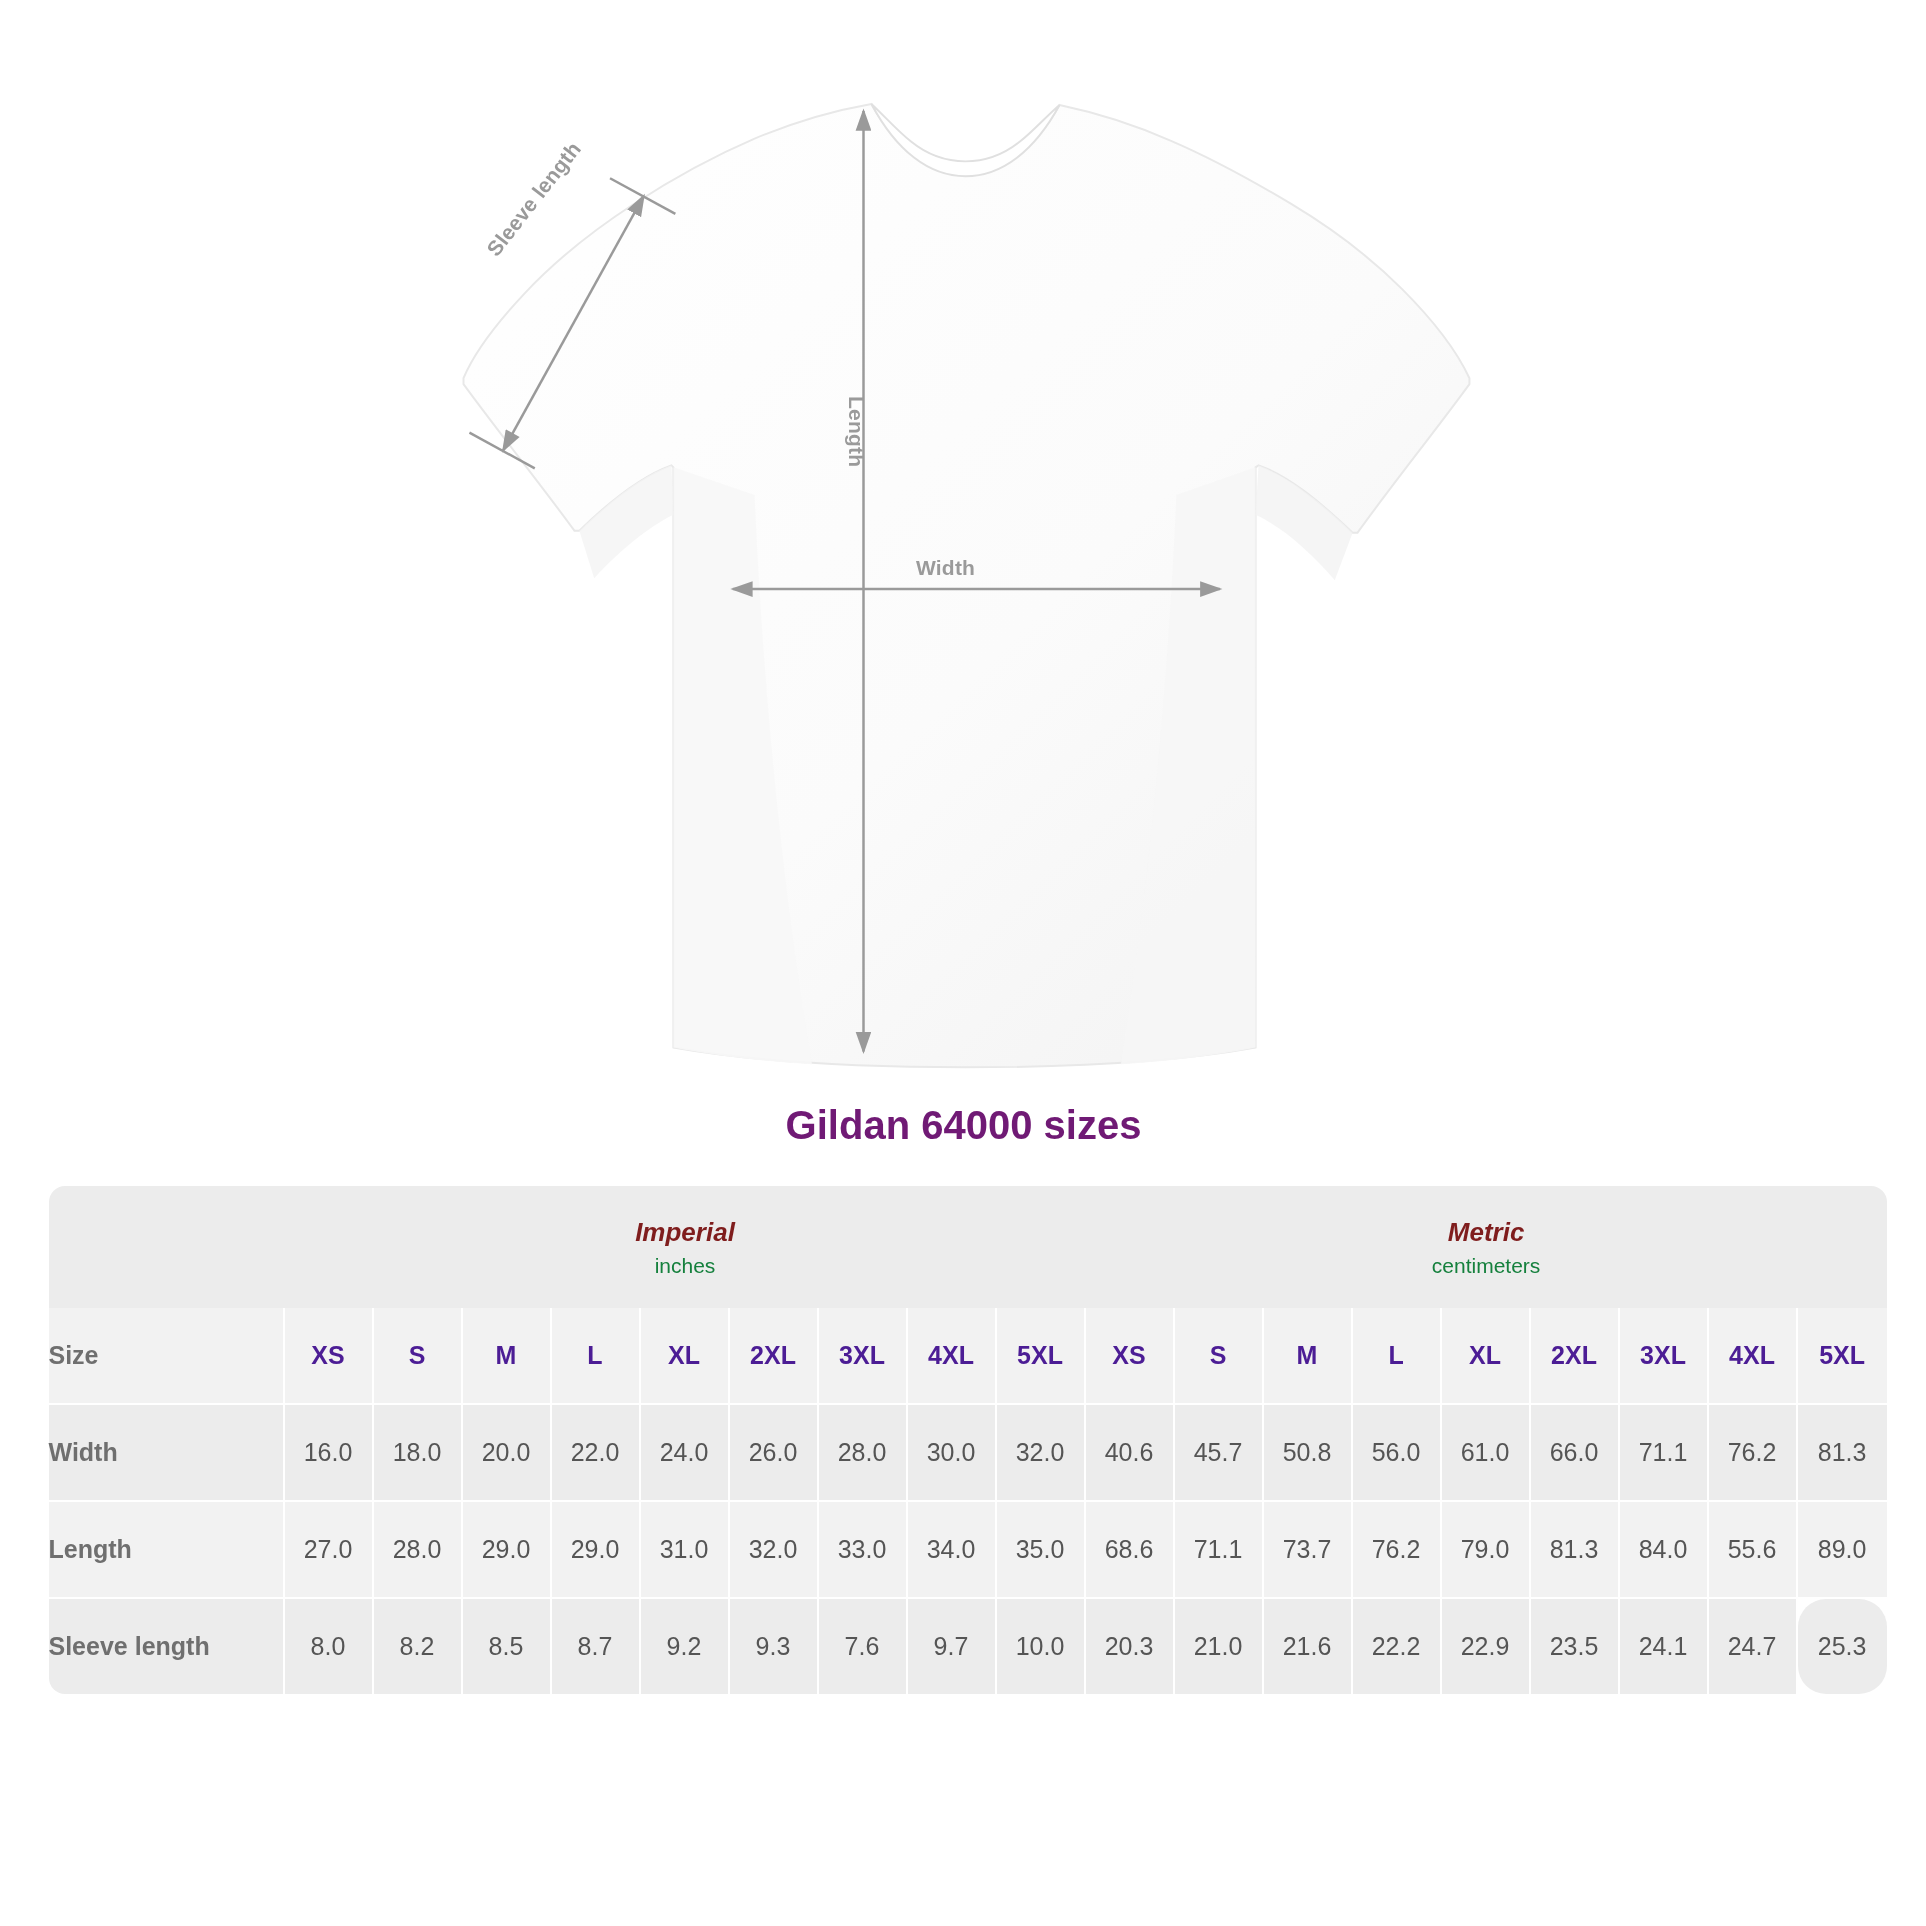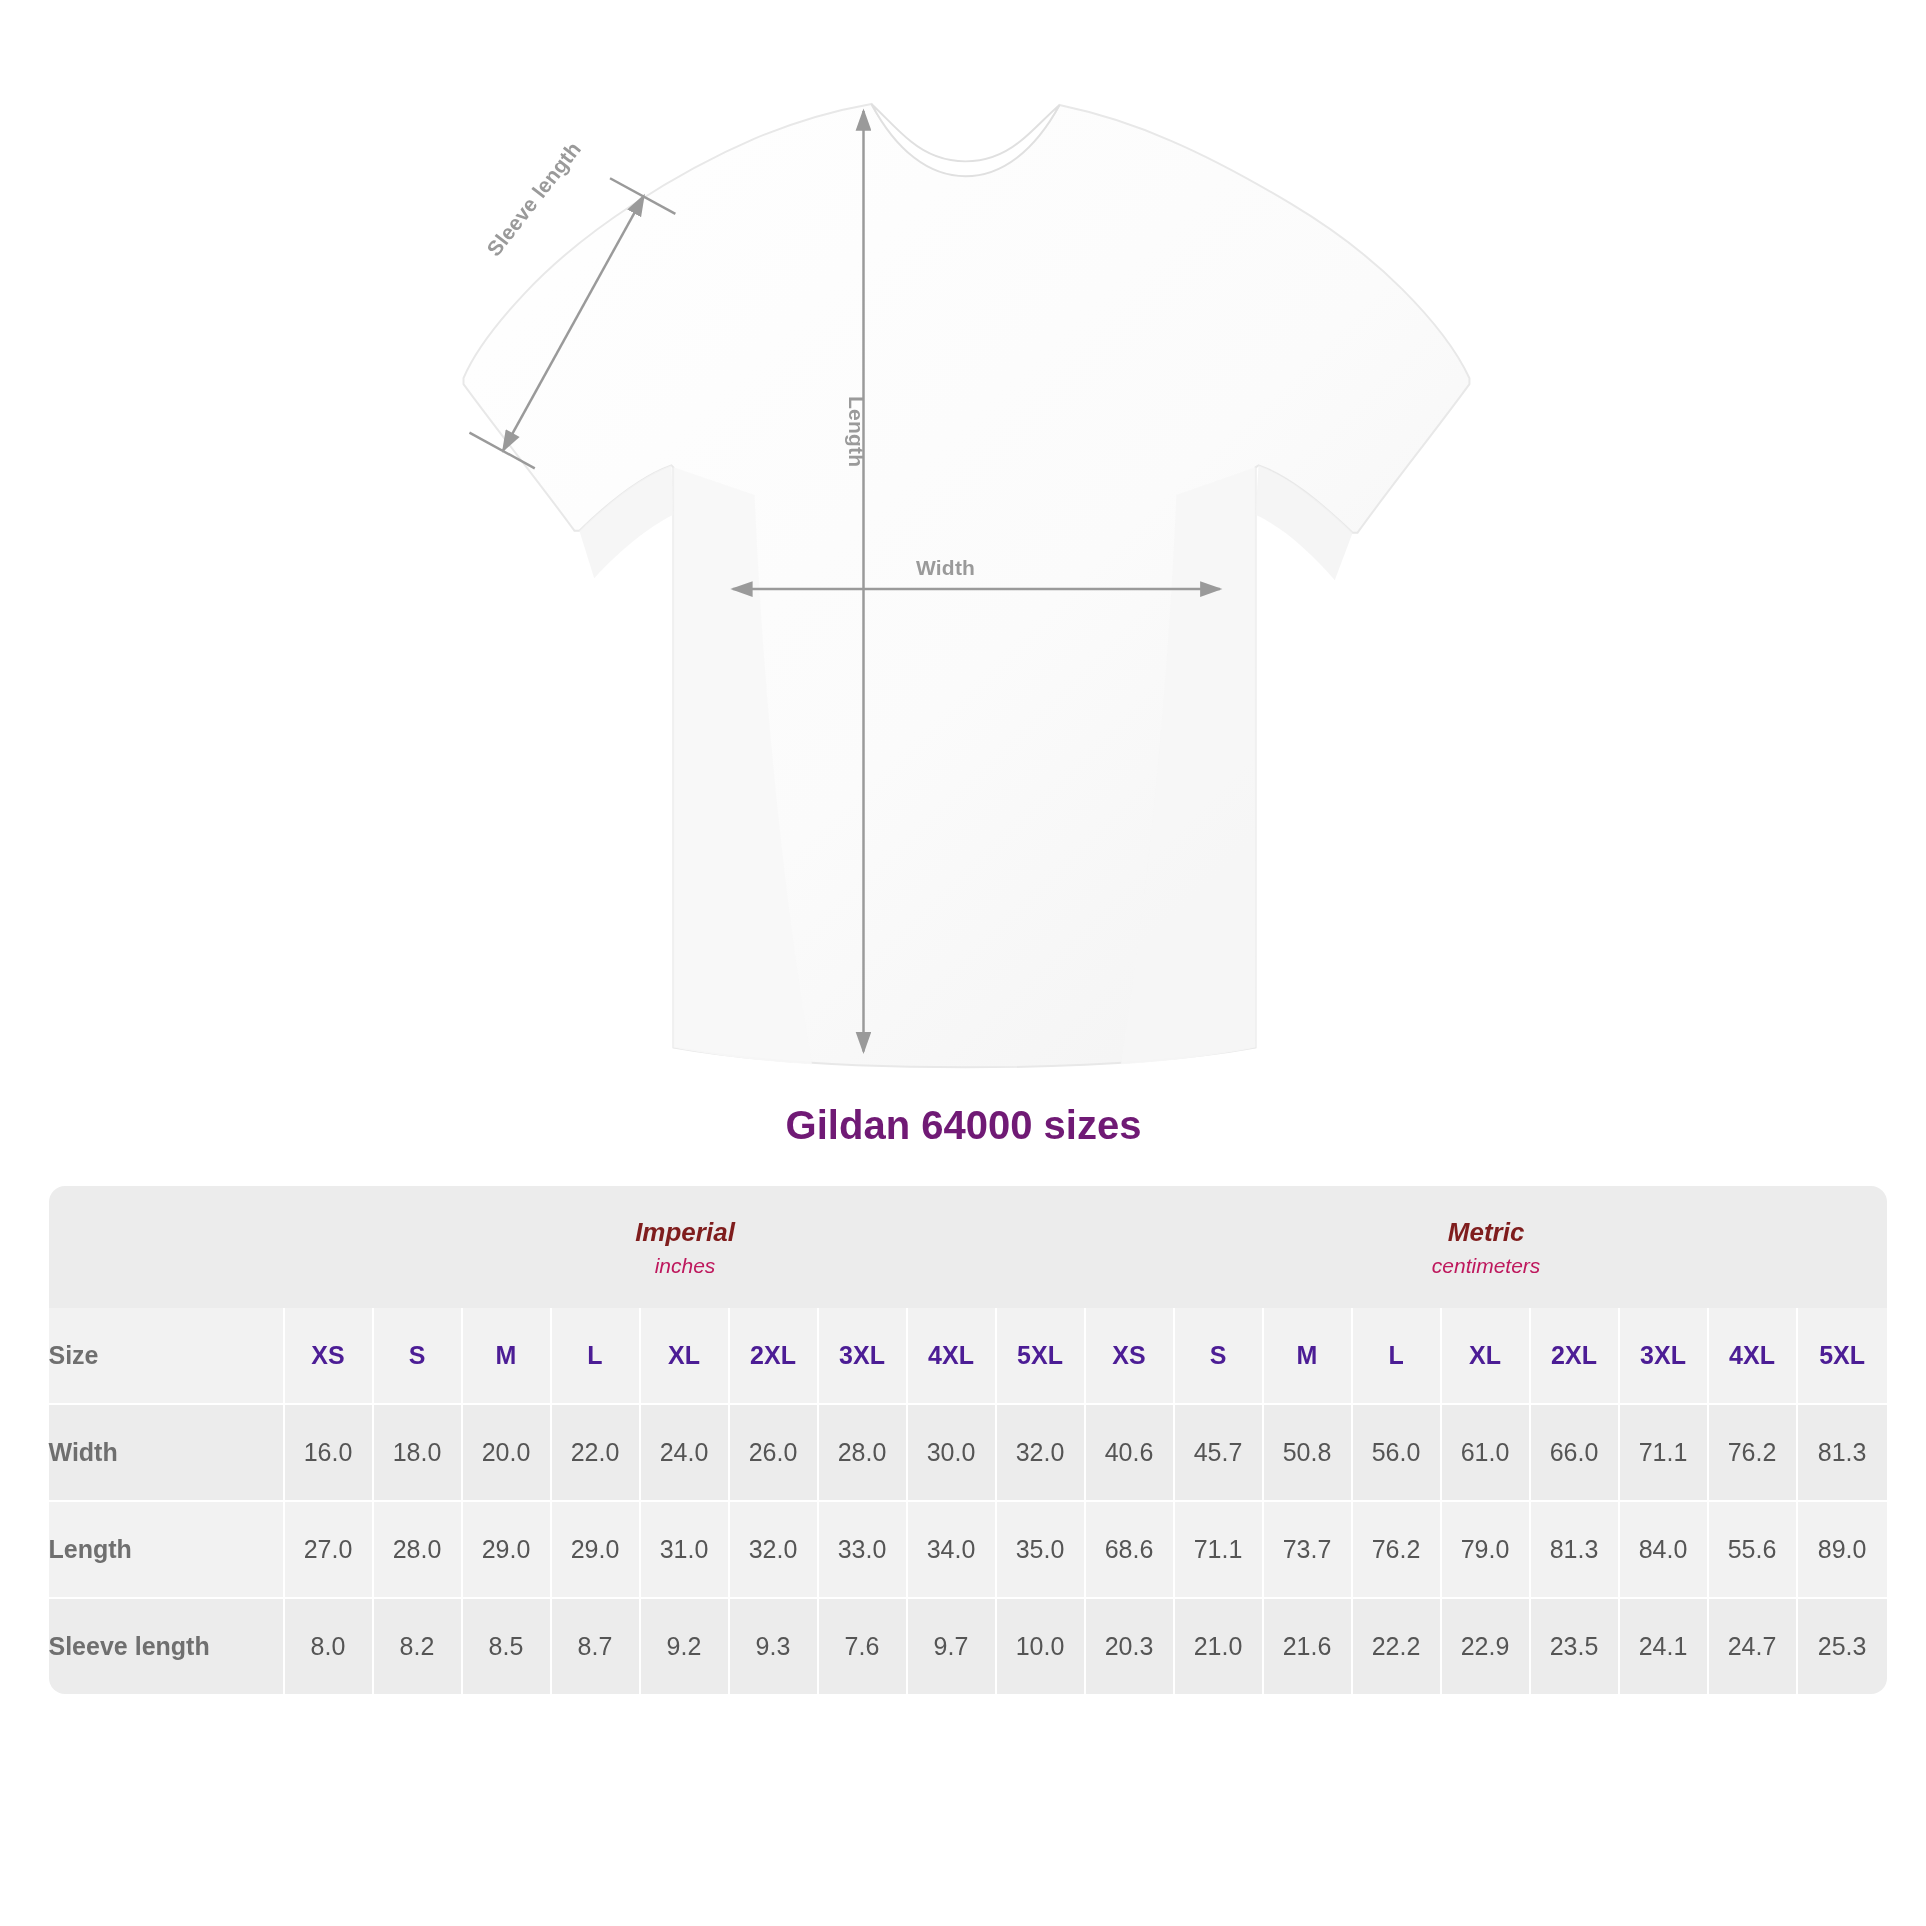--- a/index.html
+++ b/index.html
@@ -99,22 +99,21 @@
   }
   .unit-name {
     font-size: 26px;
     font-weight: bold;
     font-style: italic;
     color: #7f1d1d;
     line-height: 1.25;
   }
   .unit-sub {
     font-size: 21px;
-    font-style: italic;
-    color: #be185d;
+    color: #15803d;
     line-height: 1.6;
   }
 
   table.size-table td.hdr-label,
   table.size-table td.row-label {
     font-size: 25px;
     font-weight: bold;
     color: #6f6f6f;
     text-align: left;
   }
@@ -133,21 +132,21 @@
   table.size-table tbody tr.head-row td {
     height: 95px;
     padding: 0;
     border-right: 2px solid #ffffff;
     border-bottom: 2px solid #ffffff;
   }
   tr.head-row td { background: #f2f2f2; }
   tr.data-row.odd td { background: #ececec; }
   tr.data-row.even td { background: #f2f2f2; }
   tr.data-row:last-child td.row-label { border-bottom-left-radius: 16px; }
-  tr.data-row:last-child td:last-child { border-bottom-right-radius: 16px; }
+  tr.data-row:last-child td:last-child { border-bottom-right-radius: 16px; border-radius: 28px; }
   td:last-child { border-right: none !important; }
   tr.data-row:last-child td { border-bottom: none !important; }
 
   .col-label { width: 236px; }
   .col-v { width: 89px; }
 </style>
 </head>
 <body>
 
 <div class="page">

